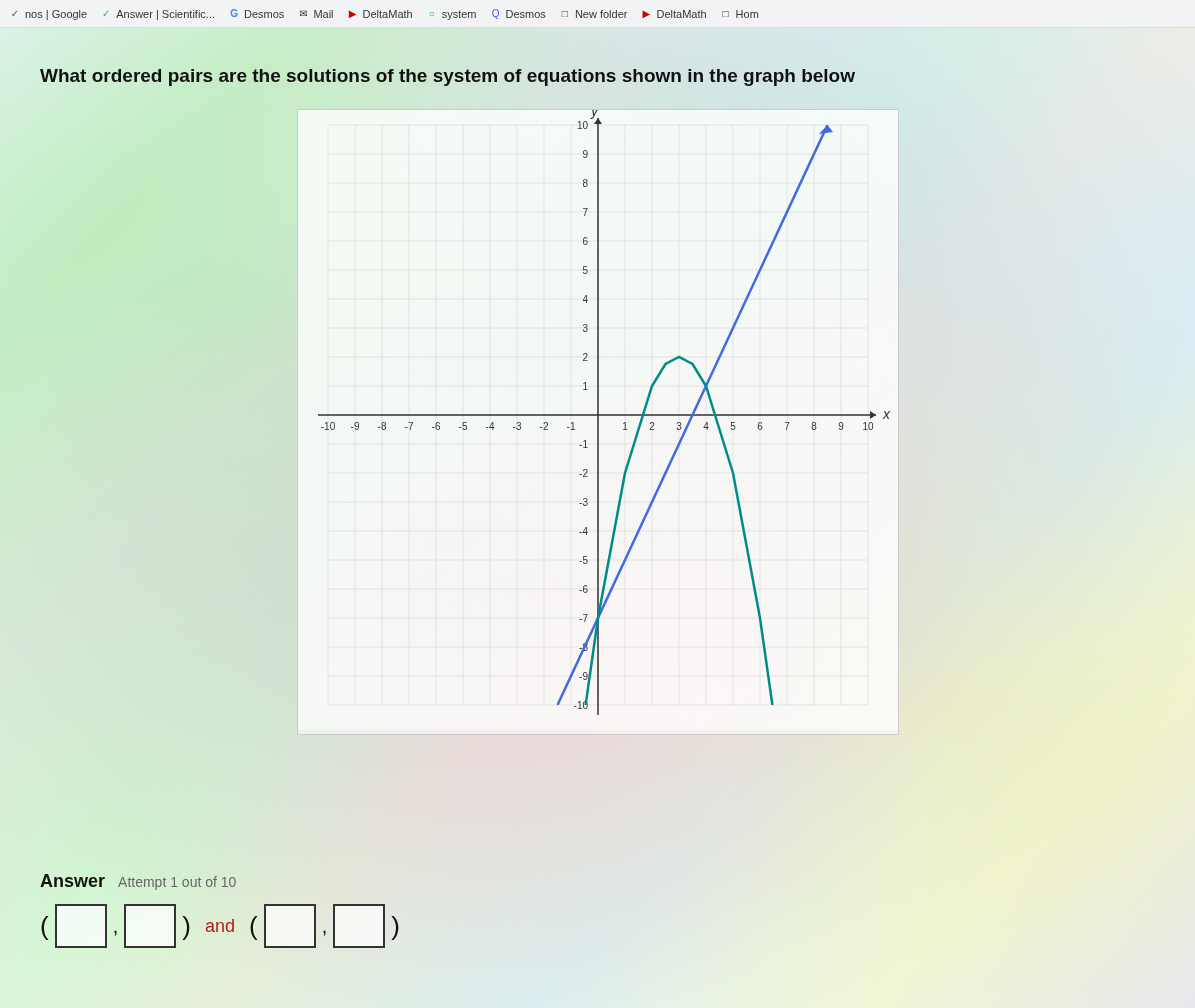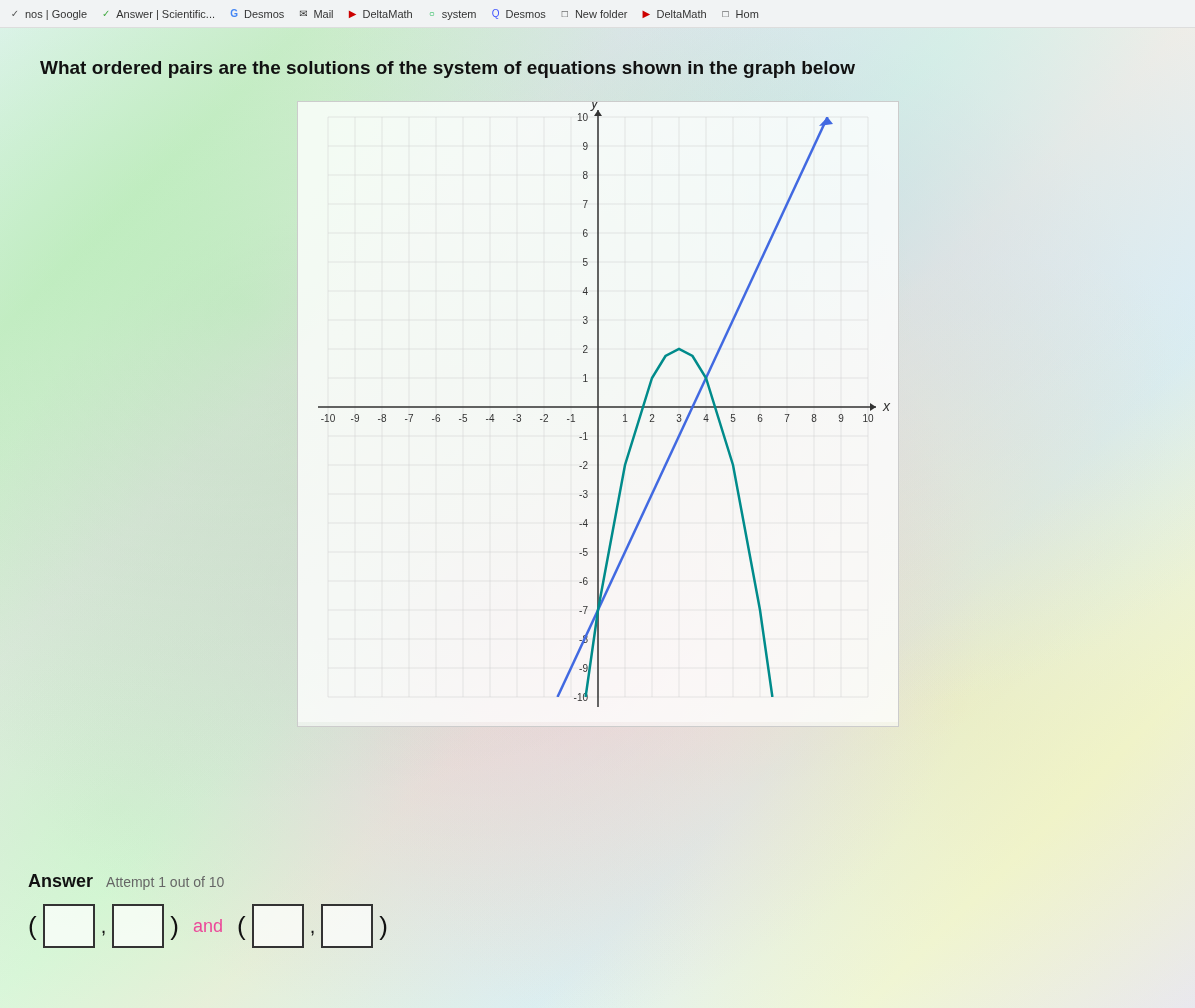--- a/index.html
+++ b/index.html
@@ -64,21 +64,21 @@
       font-size: 10px;
     }
 
     
     .main-content {
       position: absolute;
       top: 28px;
       left: 0;
       right: 0;
       bottom: 0;
-      padding: 28px 40px;
+      padding: 36px 40px;
       z-index: 1;
     }
 
     .question-text {
       font-size: 19px;
       font-weight: bold;
       color: #111;
       margin-bottom: 20px;
       line-height: 1.3;
     }
@@ -93,21 +93,21 @@
     .graph-wrapper {
       background: rgba(255,255,255,0.55);
       border: 1px solid #ccc;
       position: relative;
     }
 
     
     .answer-section {
       position: absolute;
       bottom: 60px;
-      left: 28px;
+      left: 40px;
     }
 
     .answer-label {
       font-size: 18px;
       font-weight: bold;
       color: #111;
       margin-bottom: 12px;
     }
 
     .attempt-text {
@@ -149,21 +149,21 @@
       outline: none;
     }
 
     .comma {
       font-size: 20px;
       color: #111;
     }
 
     .and-text {
       font-size: 18px;
-      color: #ec4899;
+      color: #b91c1c;
       margin: 0 8px;
     }
   </style>
 </head>
 <body>
 
 <div class="bookmarks-bar">
   <div class="bookmark-item">
     <span class="bookmark-icon" style="color:#555">✓</span>
     <span>nos | Google</span>

